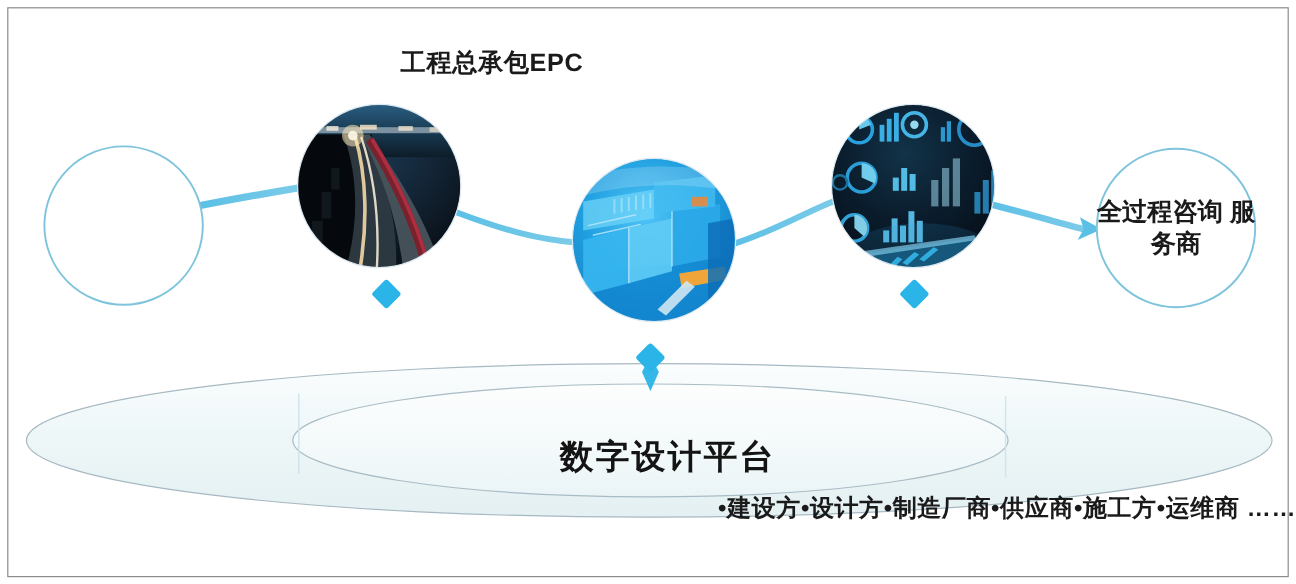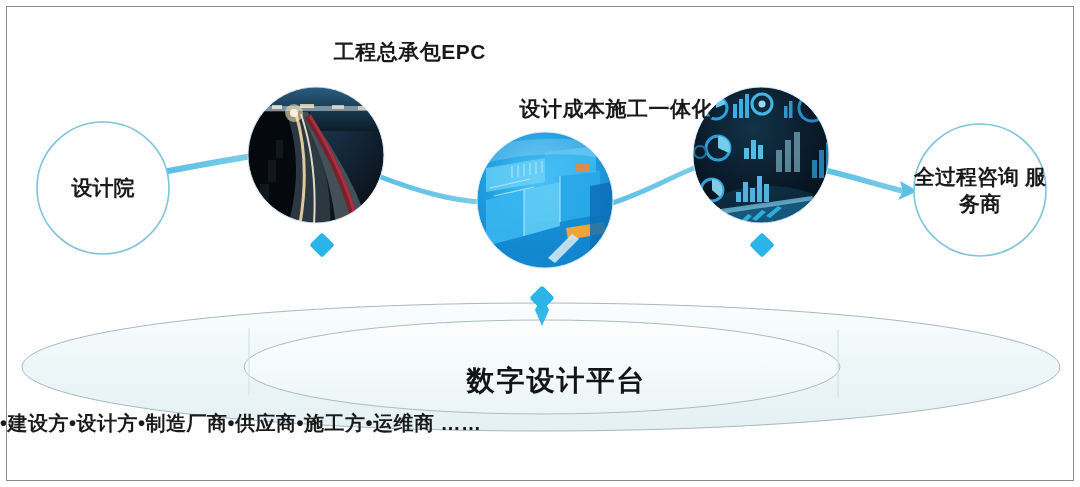--- a/index.html
+++ b/index.html
@@ -65,21 +65,21 @@
     font-weight: 800;
     color: #141414;
     letter-spacing: 2px;
     white-space: nowrap;
     padding-left: 33px;
   }
   .platform-subtitle {
     position: absolute;
     left: 0;
     right: 0;
-    text-align: left;
+    text-align: right;
     font-size: 20px;
     font-weight: 700;
     color: #1a1a1a;
     letter-spacing: 0.5px;
     white-space: nowrap;
   }
 </style>
 </head>
 <body>
 
@@ -316,28 +316,26 @@
 
     <g>
       <rect x="313" y="236" width="18" height="18" transform="rotate(45 322 245)" fill="#2ab4e8" rx="2.5"></rect>
       <rect x="533" y="289" width="18" height="18" transform="rotate(45 542 298)" fill="#2ab4e8" rx="2.5"></rect>
       <rect x="753" y="236" width="18" height="18" transform="rotate(45 762 245)" fill="#2ab4e8" rx="2.5"></rect>
 
       <polygon points="542,296 549,310 542,326 535,310" fill="#2ab4e8" opacity="0.95"></polygon>
     </g>
   </svg>
 
-  <div class="circle-node-text" style="left:37px; top:158px; width:132px; height:60px;">设计院</div>
 
   <div class="circle-node-text" style="left:914px; top:152px; width:132px; height:76px;">全过程咨询
 服务商</div>
 
   <div class="caption" style="left:146px; top:38px; width:340px;">工程总承包EPC</div>
 
-  <div class="caption" style="left:383px; top:95px; width:330px;">设计成本施工一体化</div>
 
 
   <div class="platform-title" style="top:362px;">数字设计平台</div>
 
   <div class="platform-subtitle" style="top:410px;">•建设方•设计方•制造厂商•供应商•施工方•运维商 ……</div>
 
   <div id="frame-border"></div>
 </div>
 
 </body></html>

